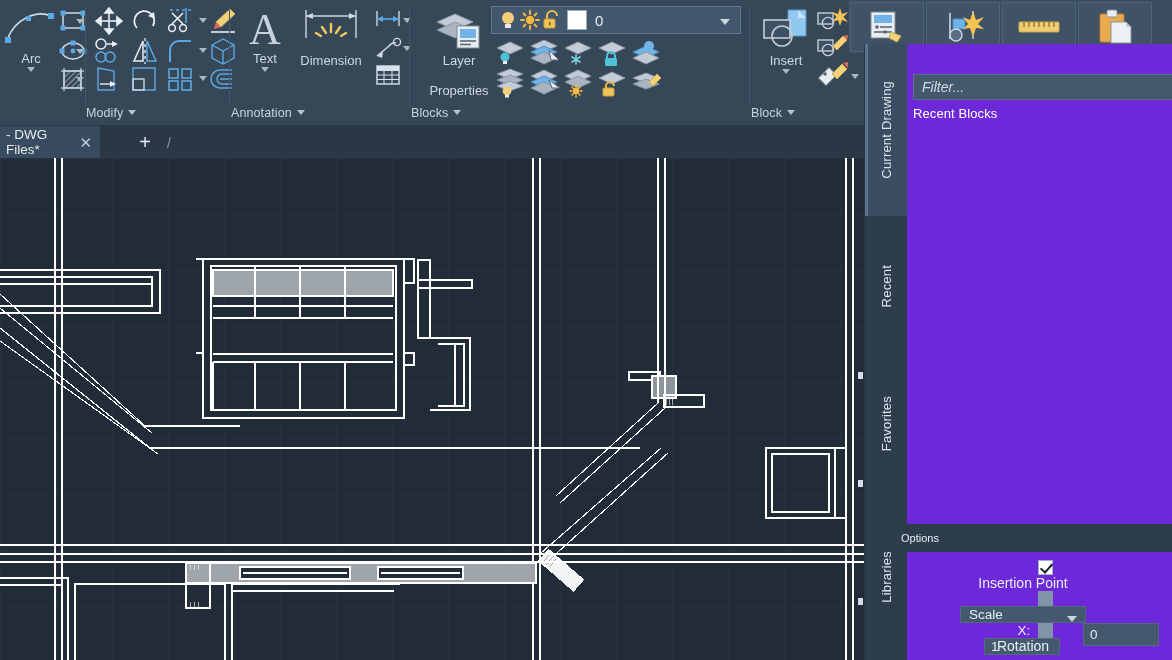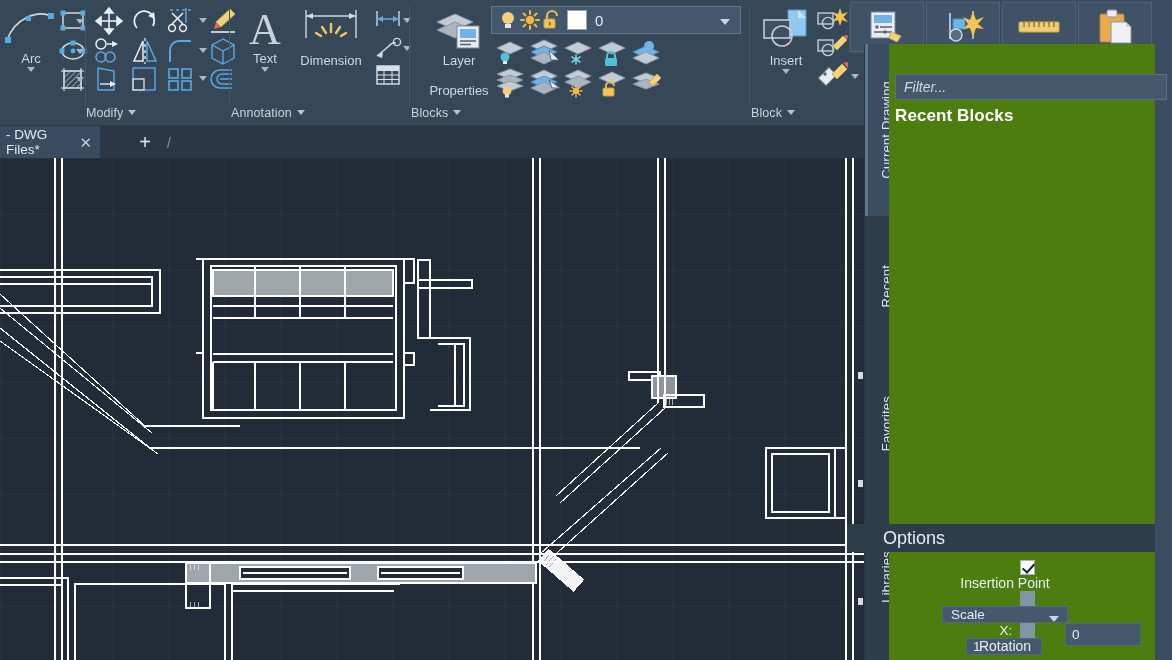--- a/index.html
+++ b/index.html
@@ -142,39 +142,39 @@
     white-space: nowrap;
     letter-spacing: .2px;
   }
   .vtab.active { background: #3b4d61; }
   .vtab.active::before {
     content: ""; position: absolute; left: 0; top: 0;
     width: 3px; height: 100%; background: #5b7693;
   }
 
   .pal-main {
-    position: absolute; left: 24px; top: 0;
+    position: absolute; left: 42px; top: 0;
     width: 266px; height: 616px;
-    background: #4d7c0f;
+    background: #6d28d9;
   }
   .filter-input {
     position: absolute; left: 6px; top: 30px;
     width: 272px; height: 26px;
     background: #45596d;
     border: 1px solid #596f85;
     color: #cfd9e3; font-size: 14px; font-style: italic;
     padding: 0 8px;
     font-family: "Liberation Sans", sans-serif;
     outline: none;
   }
   .filter-input::placeholder { color: #cfd9e3; font-style: italic; opacity: 1; }
 
   .section-head {
     position: absolute;
-    color: #ffffff; font-size: 17px; font-weight: bold;
+    color: #ffffff; font-size: 13px; font-weight: normal;
     letter-spacing: .1px;
   }
   .block-thumb {
     position: absolute;
     width: 96px; height: 96px;
     background: #7e94ad;
     border: 1px solid #8ba1b8;
     cursor: default;
   }
   .block-thumb .bt-label {
@@ -183,21 +183,21 @@
     color: #ffffff; font-size: 13px;
   }
 
   
   .options-bar {
     position: absolute; left: 0; width: 308px; height: 28px;
     background: #2e3d4c;
     display: flex; align-items: center;
   }
   .options-bar .ob-title {
-    margin-left: 36px; color: #e7edf3; font-size: 18px;
+    margin-left: 36px; color: #e7edf3; font-size: 11px;
   }
   .opt-row {
     position: absolute; left: 0; width: 308px; height: 31px;
     display: flex; align-items: center; flex-direction: column;
   }
   .chk {
     width: 15px; height: 15px;
     background: #ffffff; border: 1px solid #9fb0c2;
     position: relative; flex: 0 0 auto; cursor: default;
   }

